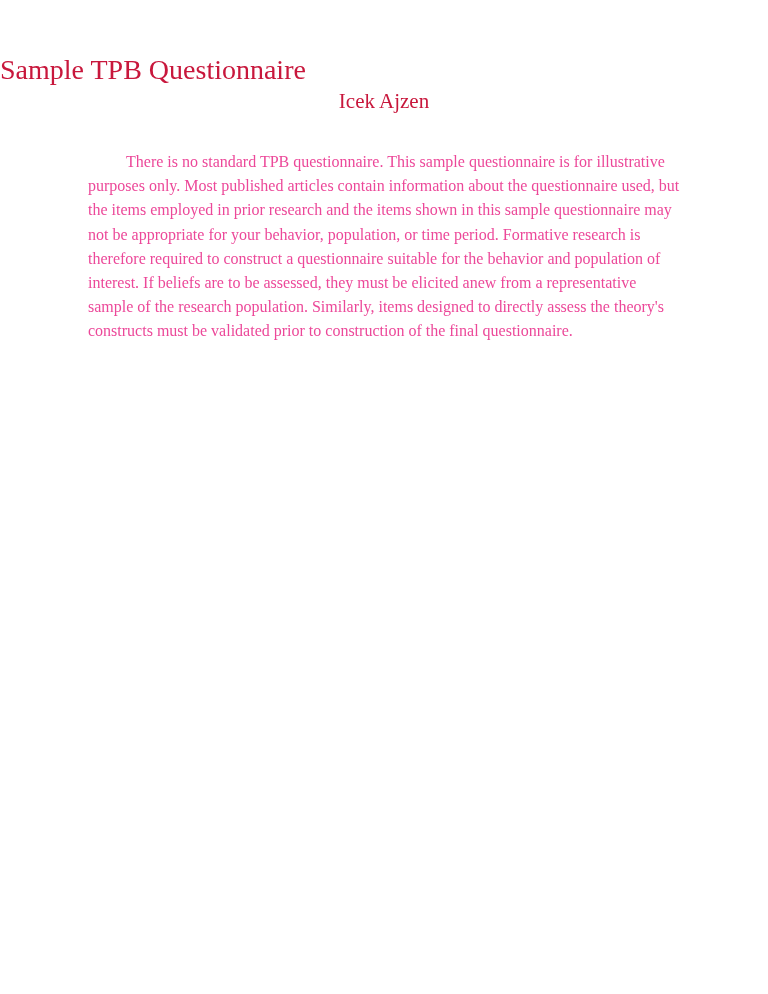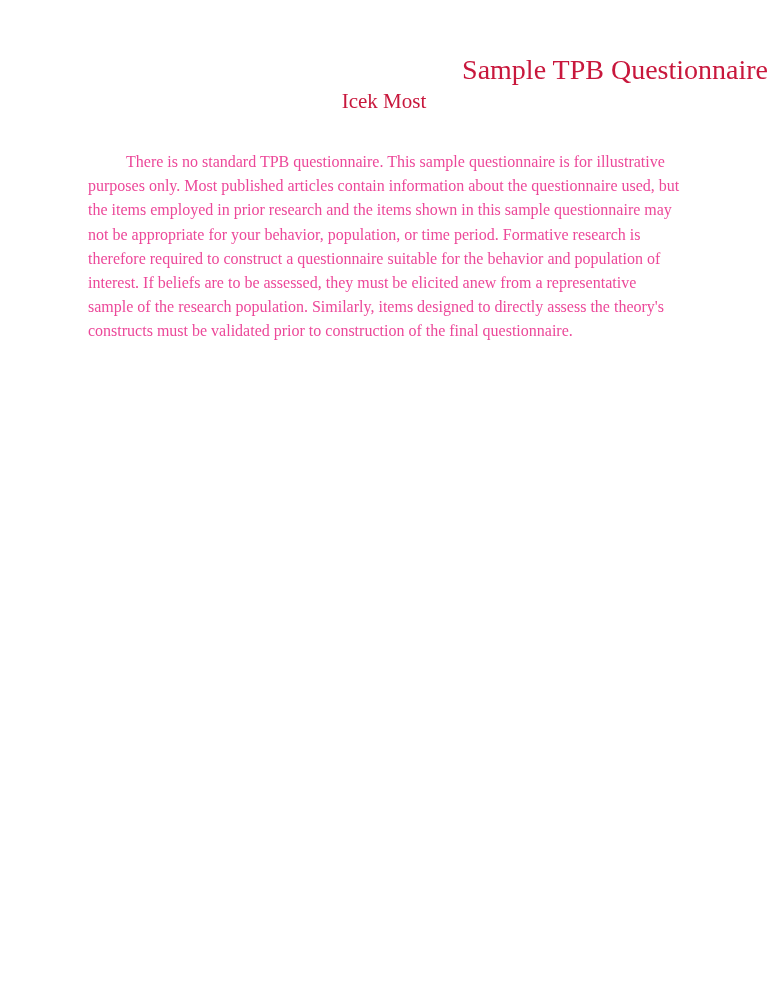--- a/index.html
+++ b/index.html
@@ -20,21 +20,21 @@
       left: 0;
       top: 0;
       width: 768px;
       height: 994px;
     }
     .title {
       position: absolute;
       left: 0;
       width: 768px;
       top: 53px;
-      text-align: right;
+      text-align: left;
       font-size: 28px;
       line-height: 34px;
       color: #c8173c;
       margin: 0;
       font-weight: normal;
     }
     .author {
       position: absolute;
       left: 0;
       width: 768px;
@@ -56,15 +56,15 @@
       margin: 0;
       text-indent: 38px;
       color: #ec4899;
     }
   </style>
 </head>
 <body>
 
 <div class="page">
   <h1 class="title">Sample TPB Questionnaire</h1>
-  <h2 class="author">Icek Most</h2>
+  <h2 class="author">Icek Ajzen</h2>
   <p class="body-text">There is no standard TPB questionnaire.  This sample questionnaire is for illustrative purposes only.  Most published articles contain information about the questionnaire used, but the items employed in prior research and the items shown in this sample questionnaire may not be appropriate for your behavior, population, or time period.  Formative research is therefore required to construct a questionnaire suitable for the behavior and population of interest.  If beliefs are to be assessed, they must be elicited anew from a representative sample of the research population.  Similarly, items designed to directly assess the theory's constructs must be validated prior to construction of the final questionnaire.</p>
 </div>
 
 </body></html>

